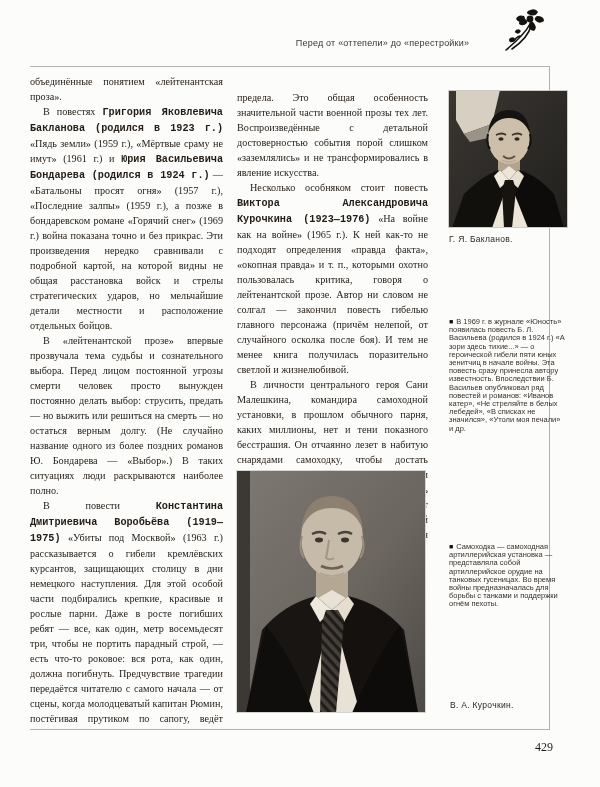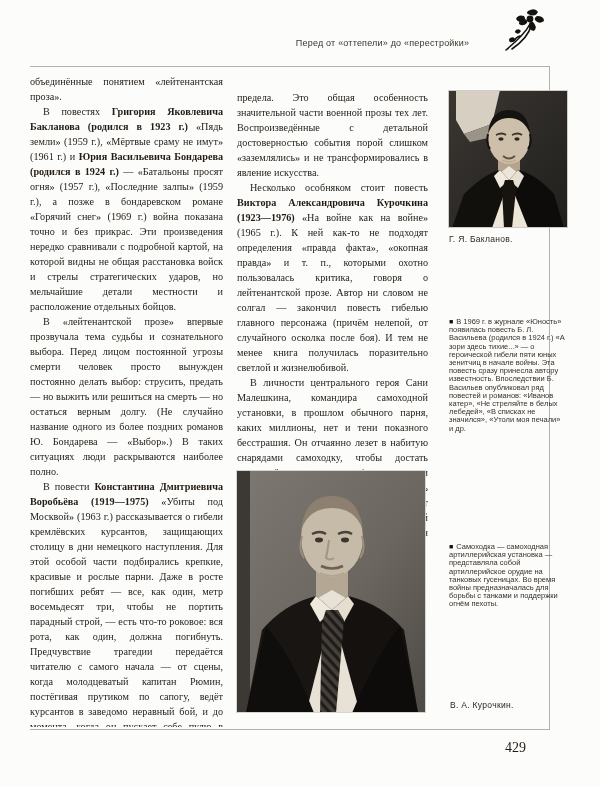--- a/index.html
+++ b/index.html
@@ -26,21 +26,21 @@
   
   .col{
     position:absolute;top:74px;
     font-size:10.2px;line-height:15px;text-align:justify;
     overflow:hidden;
   }
   .col-left{left:30px;width:193px;height:653px;}
   .col-middle{left:237px;width:191px;height:653px;margin-top:16px;}
   .para{margin:0;}
   .para.indent{text-indent:13px;}
-  .para b{font-weight:bold;}
+  .para b{font-weight:bold;font-family:Liberation Mono, monospace;}
   
   .photo{position:absolute;display:block;}
   .photo-baklanov{left:448px;top:90px;width:120px;height:138px;}
   .photo-kurochkin{left:236px;top:470px;width:190px;height:243px;}
   .photo svg{display:block;width:100%;height:100%;}
   .caption{
     position:absolute;font-family:"Liberation Sans",sans-serif;
     font-size:8.5px;color:#2c2620;letter-spacing:.3px;
   }
   .caption-baklanov{left:449px;top:234px;text-align:center;}
@@ -50,21 +50,21 @@
     position:absolute;left:449px;width:116px;
     font-family:"Liberation Sans",sans-serif;
     font-size:7.5px;line-height:8.2px;color:#37302a;text-align:left;
   }
   .note-1{top:318px;}
   .note-2{top:543px;}
   .note .bullet{font-size:7px;margin-right:3px;color:#111;}
   
   .page-number{
     position:absolute;left:505px;top:740px;width:48px;
-    font-size:14px;color:#221c15;
+    font-size:12px;text-align:right;color:#221c15;
   }
 </style>
 </head>
 <body>
 
 <div class="ornament">
   <svg viewBox="0 0 48 46" xmlns="http://www.w3.org/2000/svg">
     <g fill="#151310" stroke="none">
       <path d="M28 3 q7 -4 10 1 q-3 6 -10 2 q-2 -1 0 -3z"></path>
       <path d="M37 8 q7 0 7 5 q-5 4 -9 -1 q-1 -2 2 -4z"></path>

